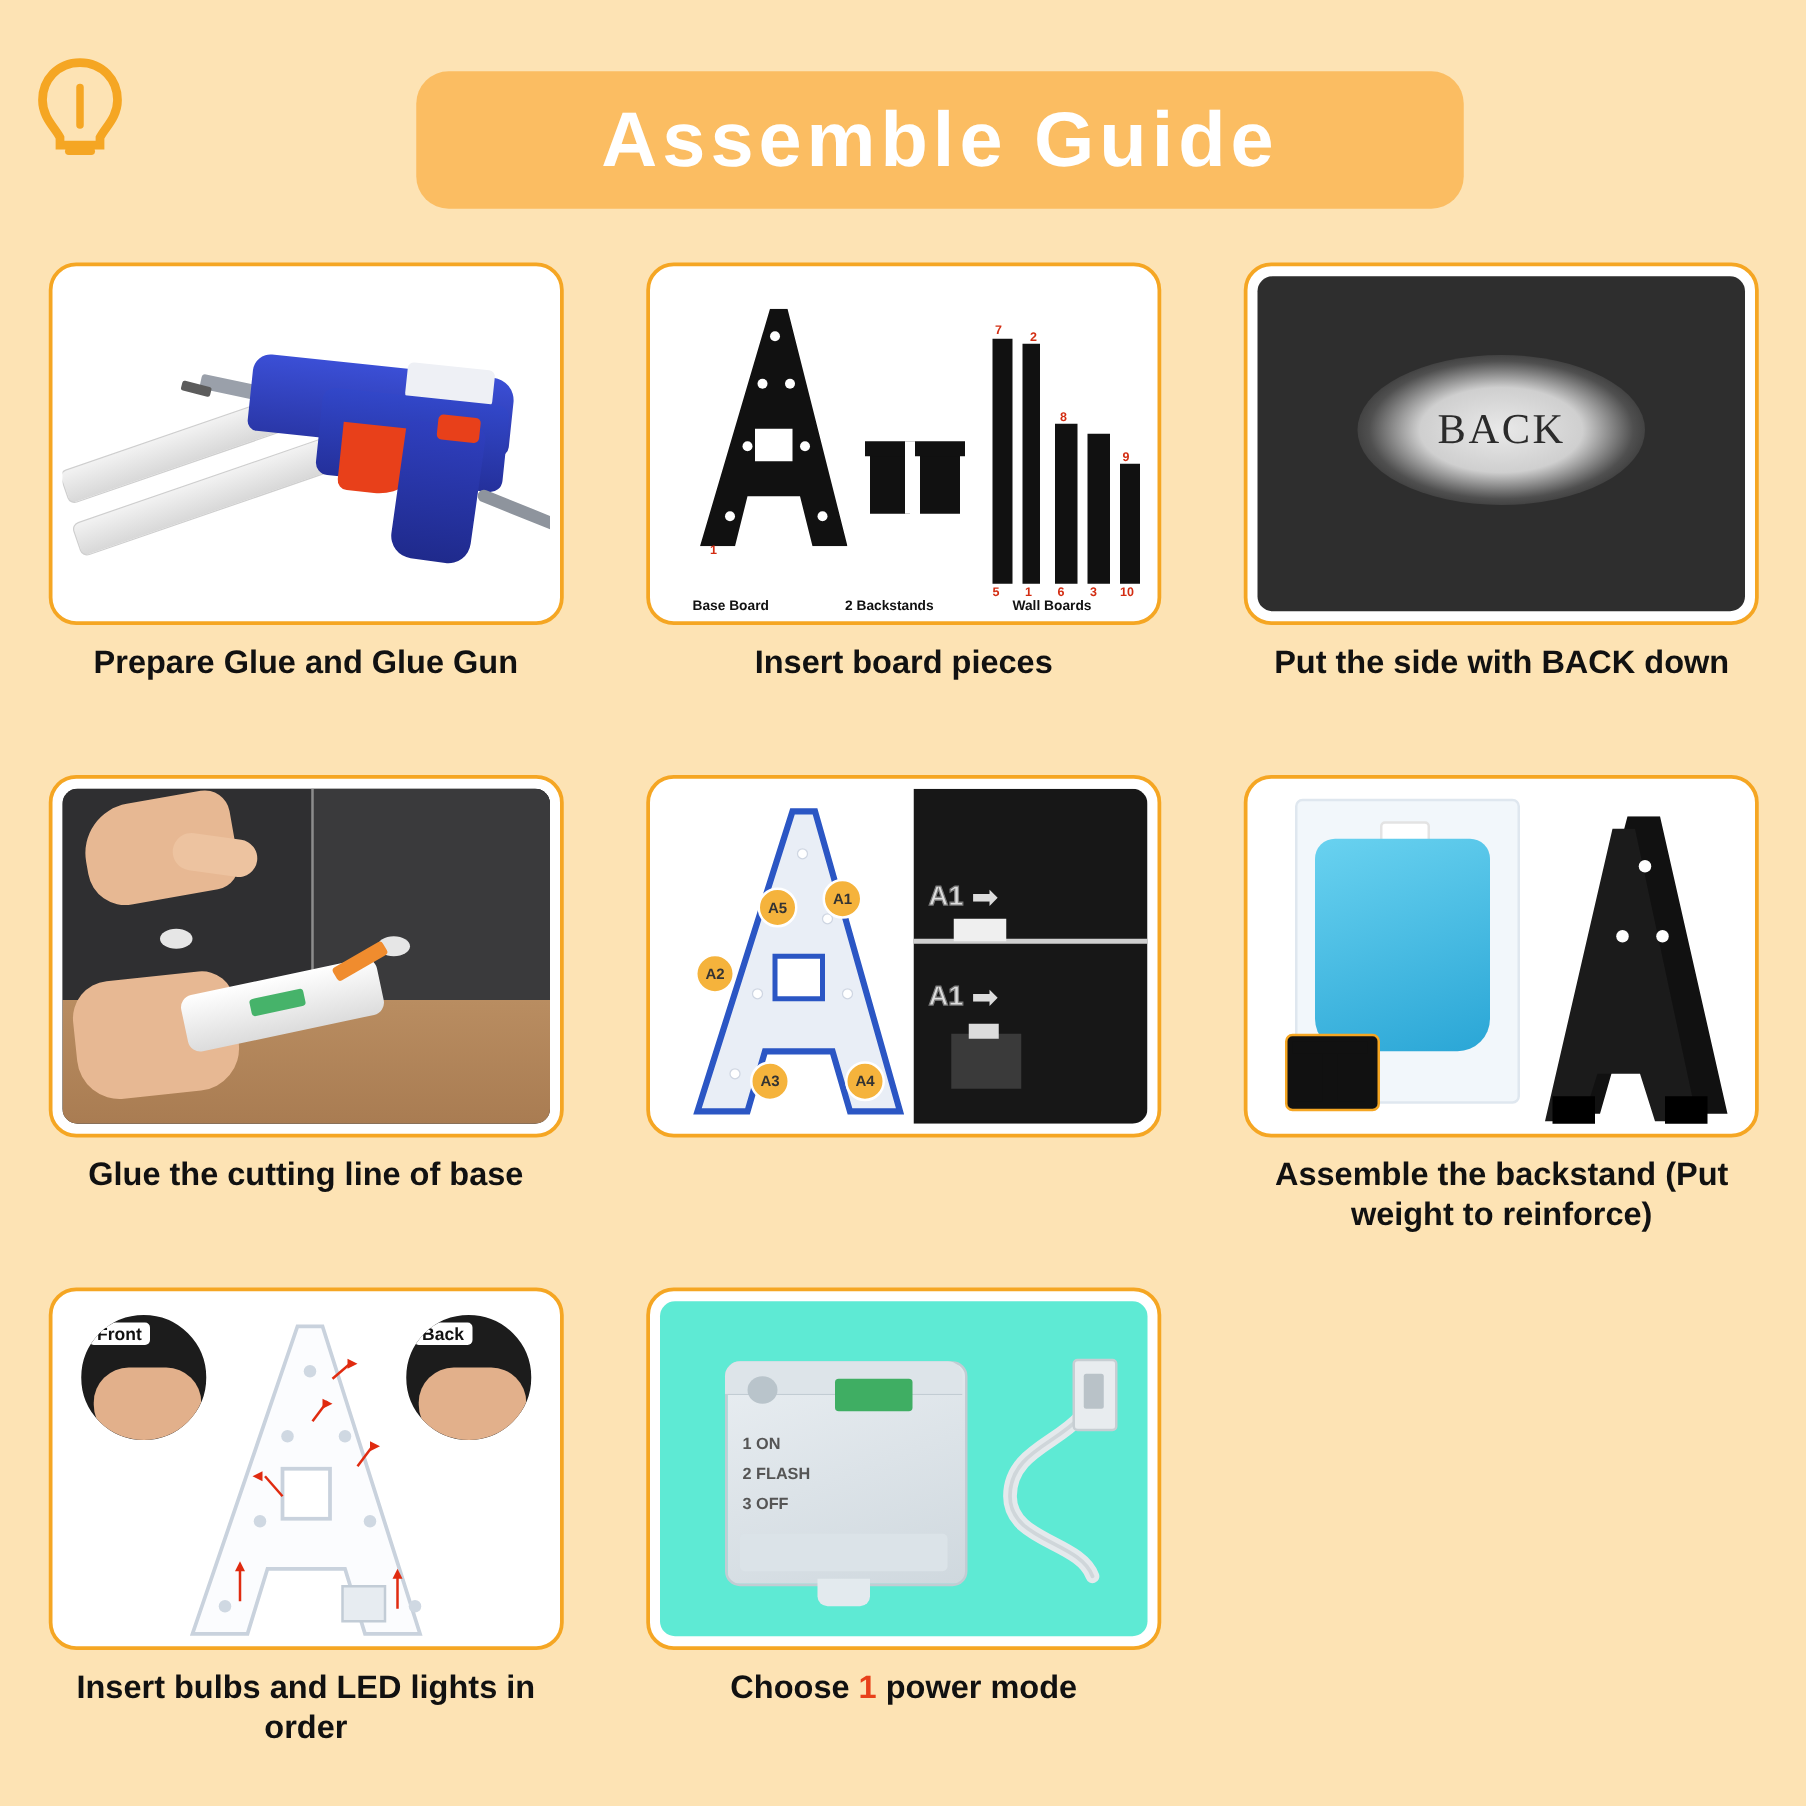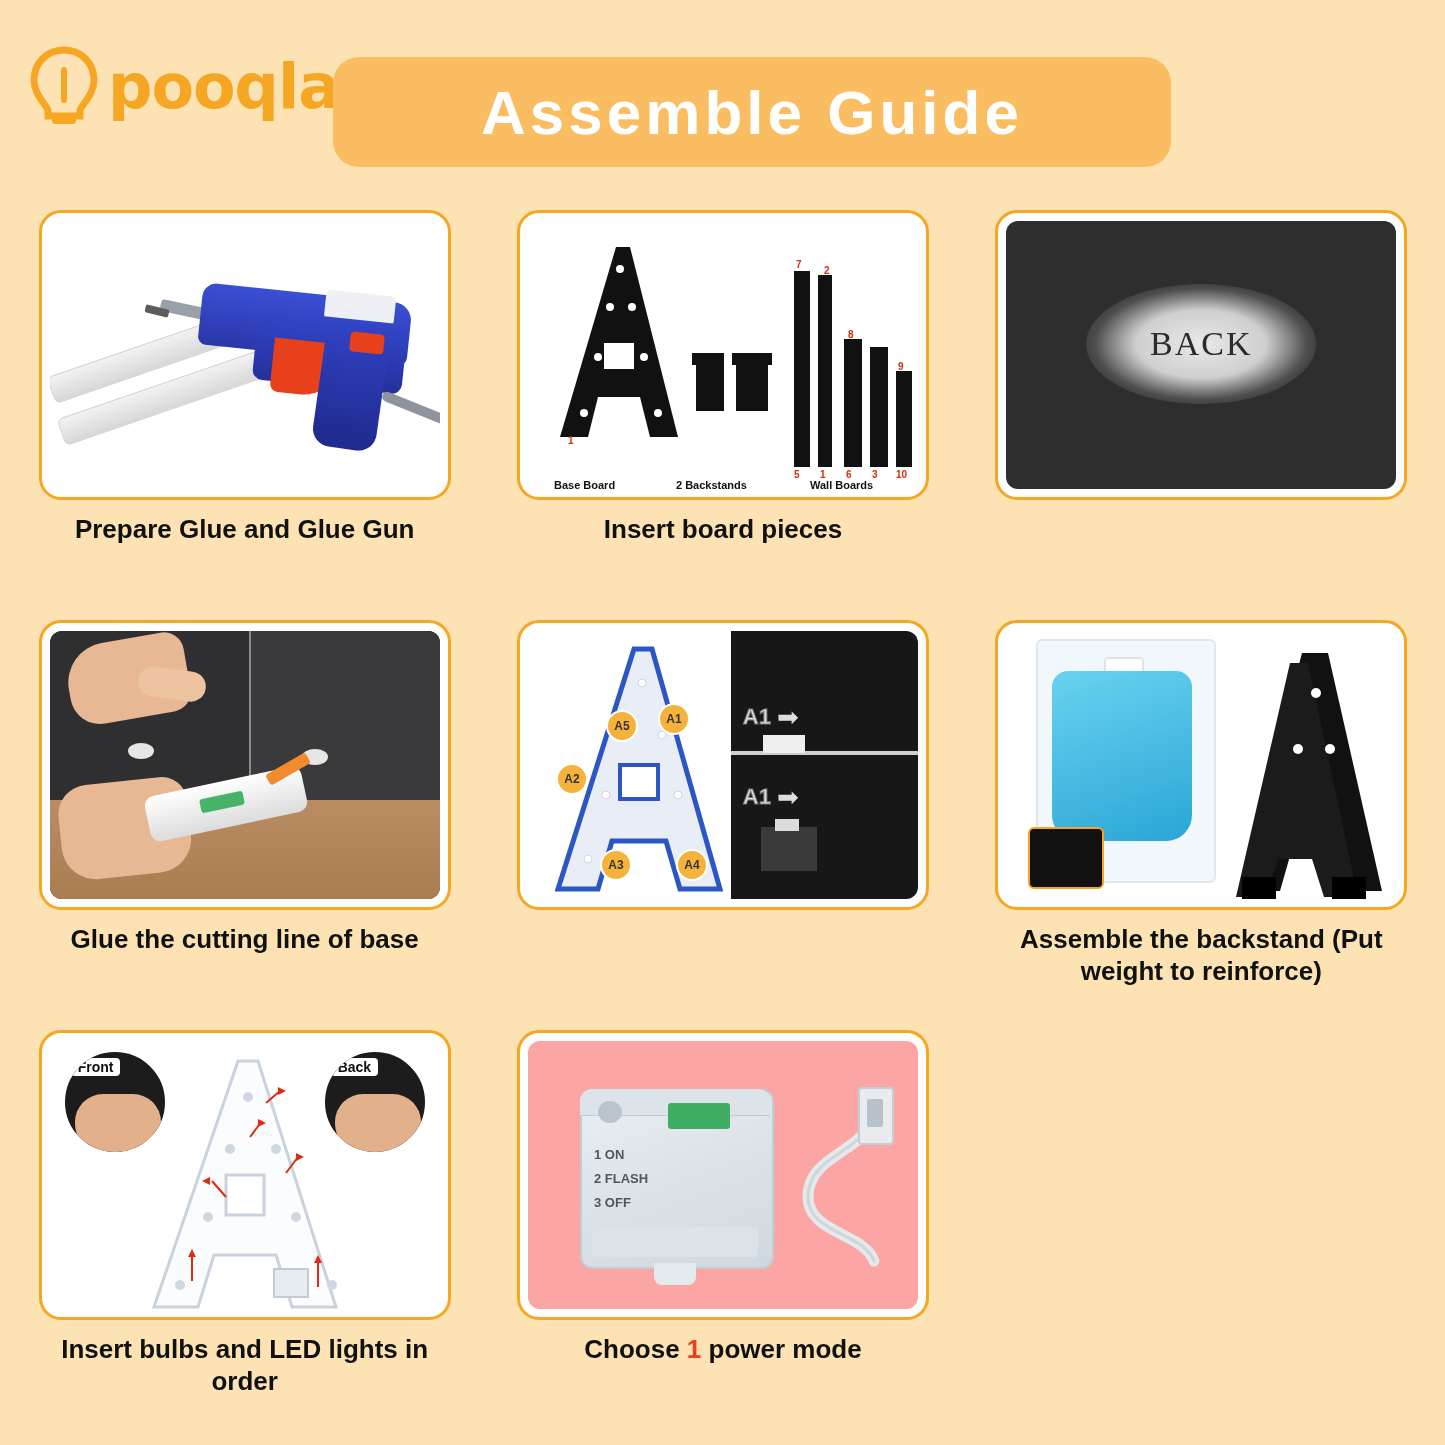--- a/index.html
+++ b/index.html
@@ -317,21 +317,21 @@
   }
   .bagcap{
     position:absolute;left:98px;top:26px;width:36px;height:18px;background:#ffffff;border-radius:4px;border:2px solid #e3e3e3;
   }
   .smallblk{
     position:absolute;left:22px;top:196px;width:72px;height:58px;
     background:#111;
     border:2px solid #f5a623;border-radius:6px;
   }
   
-  .p9{background:#fca5a5;}
+  .p9{background:#5eead4;}
   .batt{
     position:absolute;left:52px;top:48px;width:190px;height:176px;
     background:linear-gradient(160deg,#e9eef2,#cfd8de);
     border:2px solid #c2ccd3;border-radius:12px;
   }
   .battlid{
     position:absolute;left:52px;top:48px;width:190px;height:26px;
     background:#dde4e9;border-radius:12px 12px 0 0;border-bottom:1px solid #c2ccd3;
   }
   .battgreen{
@@ -355,21 +355,20 @@
 
   <div class="header">
     <div class="brand">
       <span>
         <svg width="74" height="86" viewBox="0 0 74 86">
           <path d="M36 6 C18 6 6 20 6 36 C6 50 16 58 20 66 L20 72 L52 72 L52 66 C56 58 66 50 66 36 C66 20 54 6 36 6 Z" fill="none" stroke="#f5a623" stroke-width="7"></path>
           <rect x="24" y="74" width="24" height="6" rx="3" fill="#f5a623"></rect>
           <path d="M36 26 L36 56" stroke="#f5a623" stroke-width="6" stroke-linecap="round"></path>
         </svg>
       </span>
-      <span class="brand-name">pooqla</span>
     </div>
     <div class="title-pill">
       <span>Assemble Guide</span>
     </div>
   </div>
 
   <div class="grid">
 
     <div class="cell">
       <div class="frame">
@@ -437,20 +436,21 @@
       <div class="caption">Insert board pieces</div>
     </div>
 
     <div class="cell">
       <div class="frame">
         <div class="photo p3">
           <div class="glow"></div>
           <div class="backword">BACK</div>
         </div>
       </div>
+      <div class="caption">Put the side with BACK down</div>
     </div>
 
     <div class="cell">
       <div class="frame">
         <div class="photo p4">
           <div class="board-dark"></div>
           <div class="board-dark2"></div>
           <div class="deskwood"></div>
           <div class="dot-w" style="left:78px;top:112px;"></div>
           <div class="dot-w" style="left:252px;top:118px;"></div>

